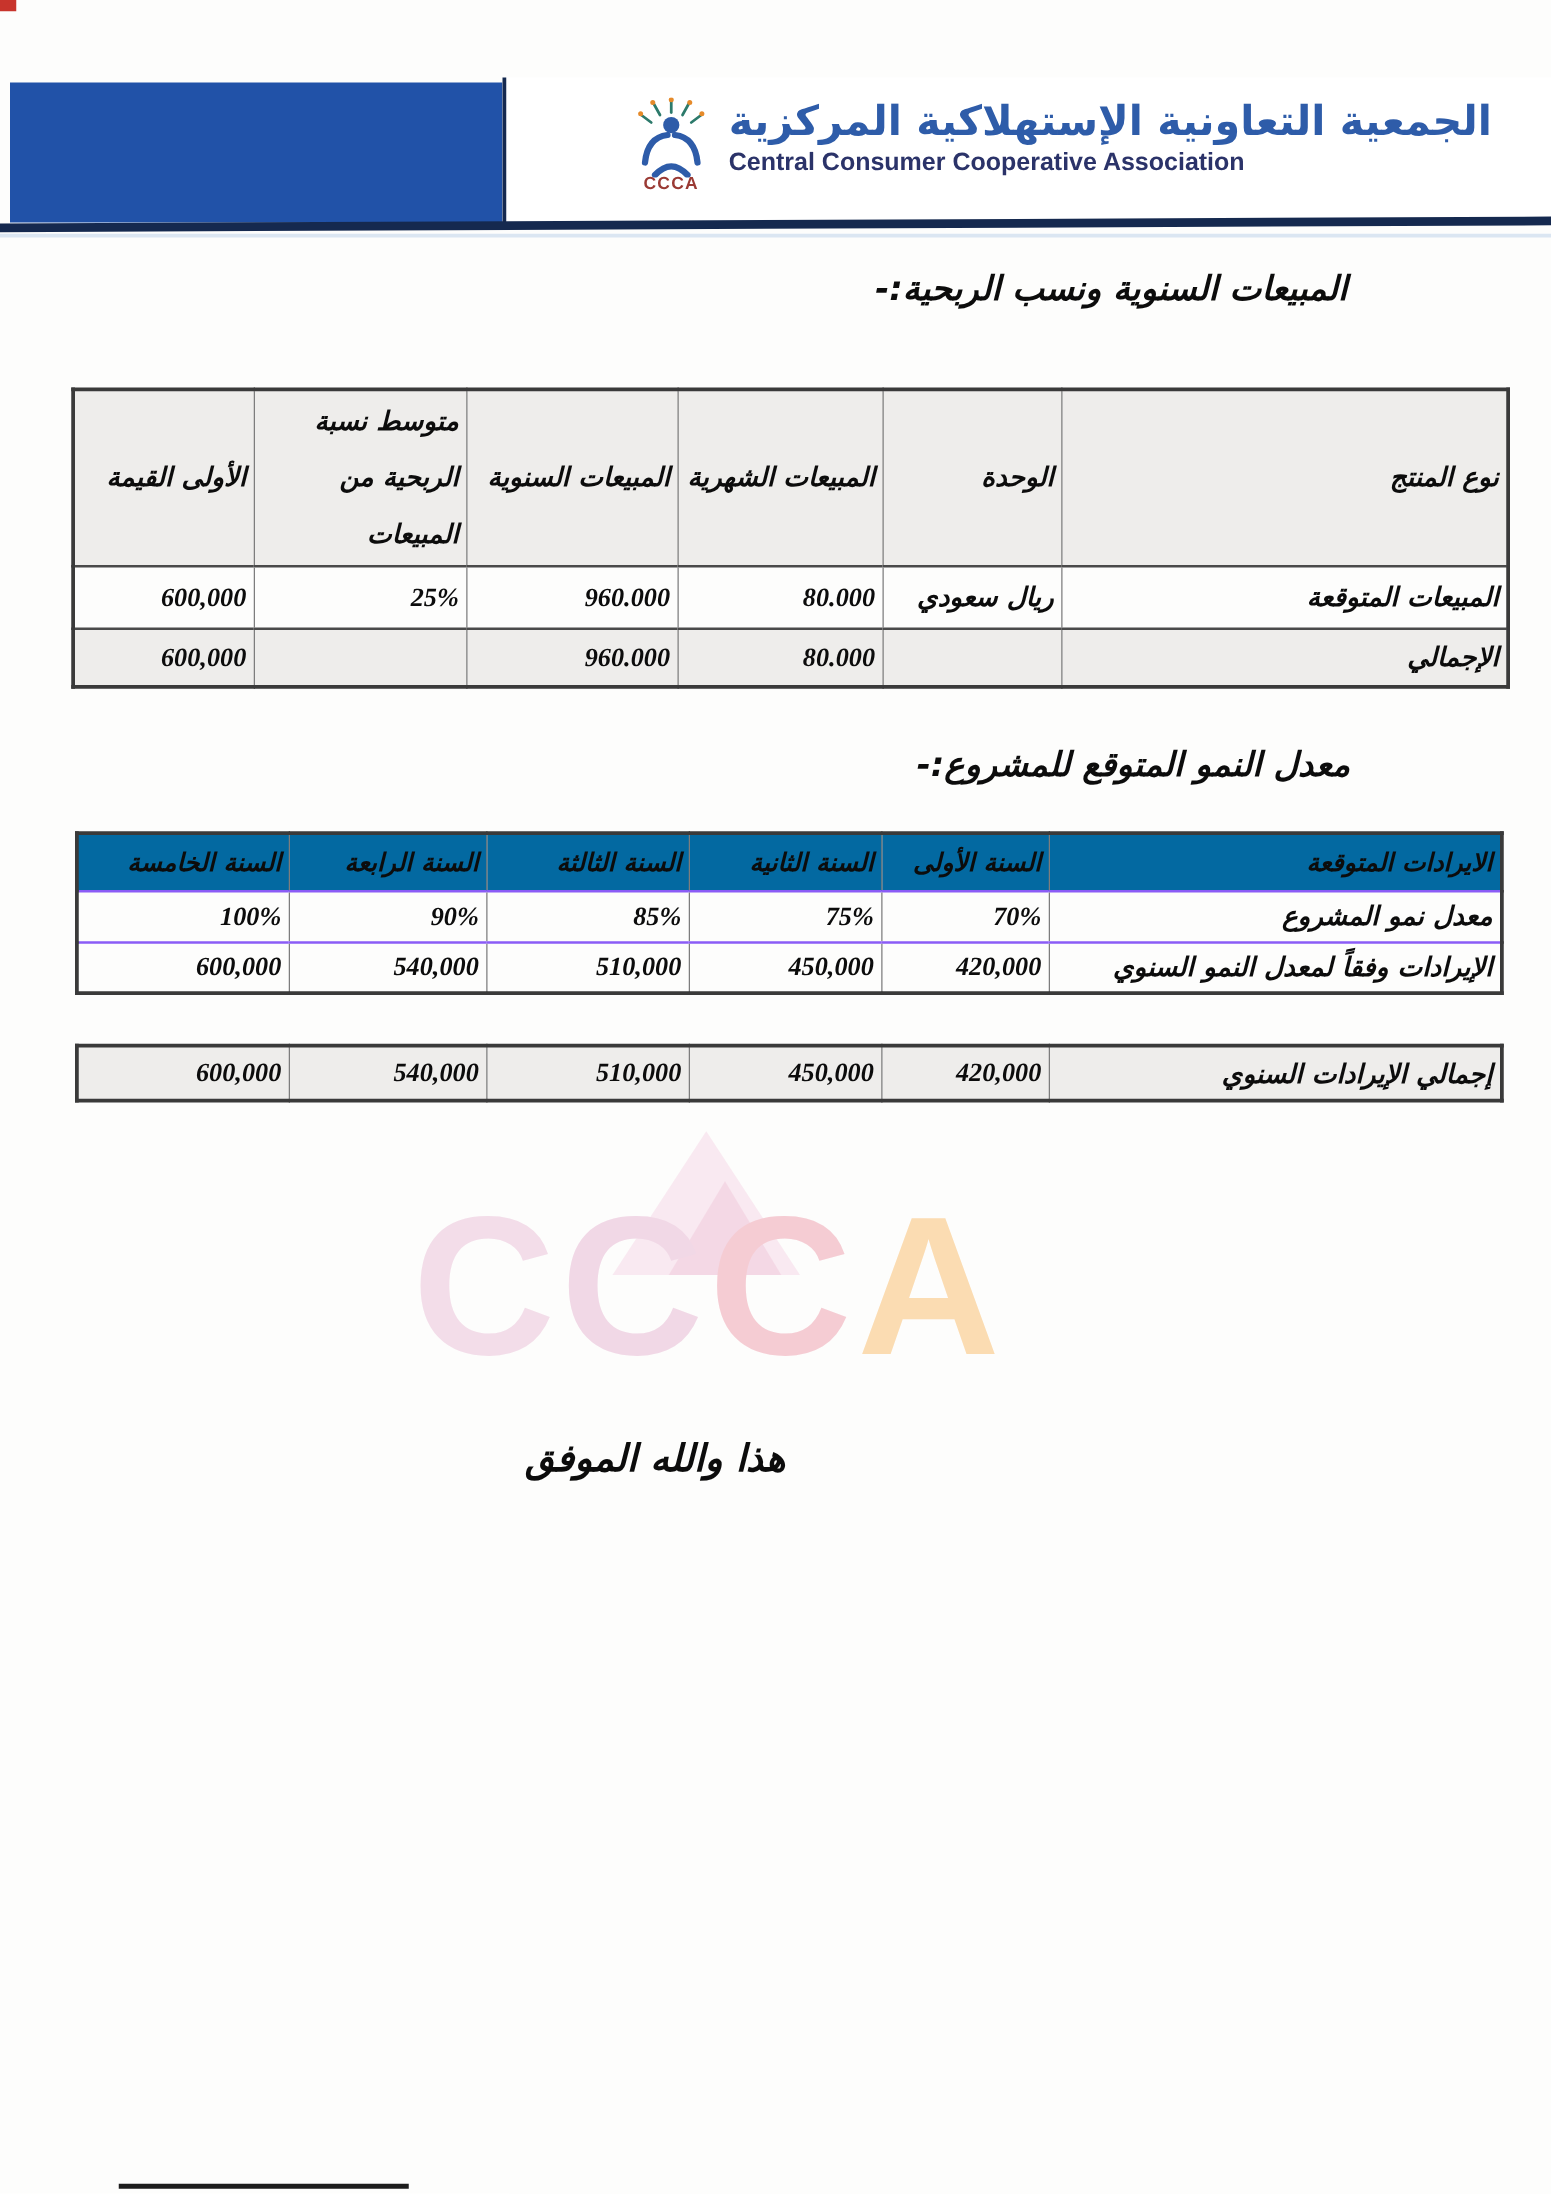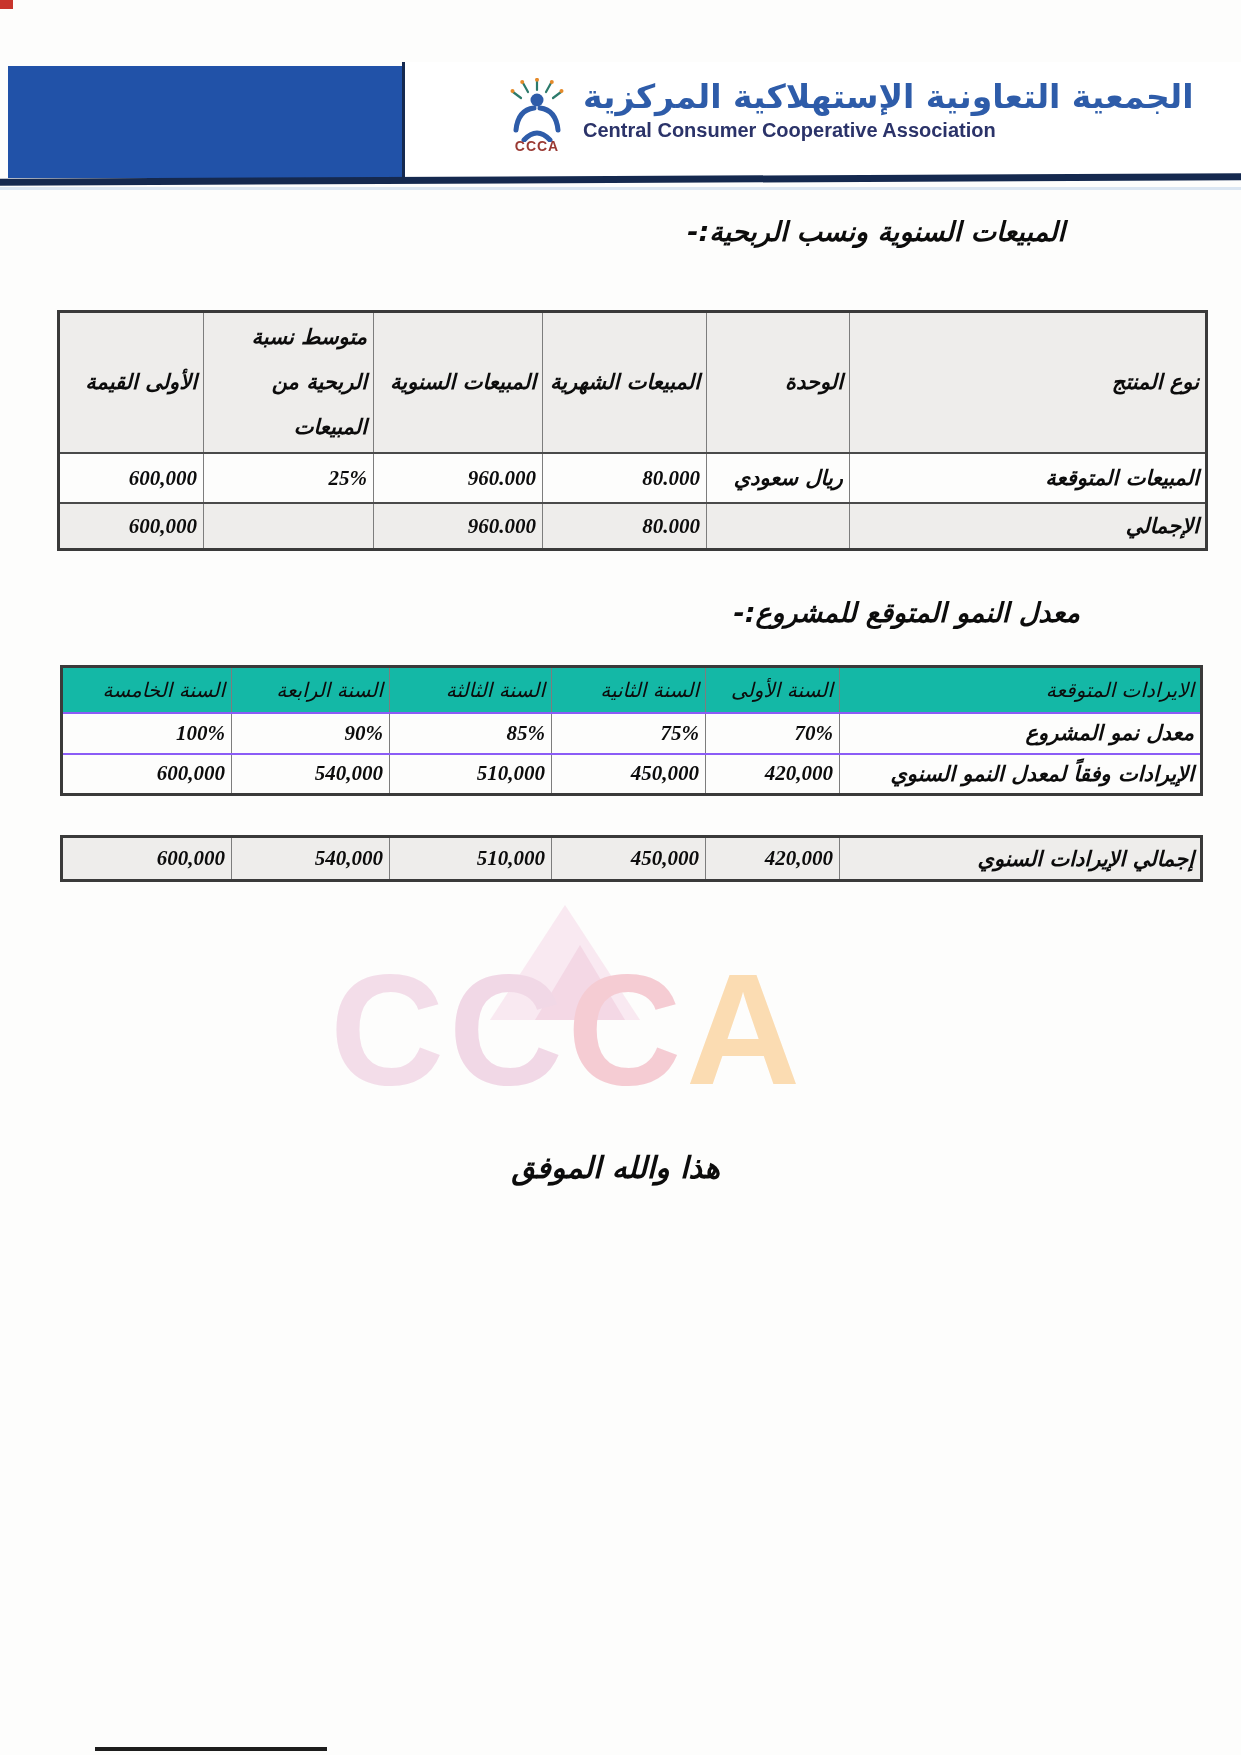--- a/index.html
+++ b/index.html
@@ -28,40 +28,40 @@
   .brand-text { display:flex; flex-direction:column;justify-content:center; }
   .brand-ar { font-size:33px; font-weight:bold; color:#2e5ca9; line-height:1.15; direction:rtl; }
   .brand-en { font-size:20px; font-weight:bold; color:#2b3369; font-family:"Liberation Sans",sans-serif; margin-top:3px; }
 
   
   .sec-title {
     position:absolute; direction:rtl; text-align:right;
     font-size:27px; font-weight:bold; color:#0c0c0c;
     font-style:italic;
   }
-  .title1 { right:176px; top:216px; }
+  .title1 { right:163px; top:216px; }
   .title2 { right:161px; top:597px; }
 
   
   table { border-collapse:collapse; direction:rtl; table-layout:fixed; }
   .doc-table { position:absolute; }
   .doc-table td, .doc-table th {
     border:1px solid #7d7d7d;
     text-align:right; vertical-align:middle;
     padding:2px 6px;
     color:#0c0c0c;
   }
   .doc-table { border:3px solid #3a3a3a; }
   .t1 { left:57px; top:310px; width:1148px; }
   .t1 .hrow th { height:128px; background:#eeedeb; font-size:21px; font-weight:bold; line-height:2.15; font-style:italic; }
   .t1 .r1 td { height:50px; border-top:2px solid #4a4a4a; }
   .t1 .r2 td { height:46px; background:#eeedeb; border-top:2px solid #4a4a4a; }
 
   .t2 { left:60px; top:665px; width:1140px; }
-  .t2 .hrow th { height:46px; background:#14b8a6; font-size:20px; font-weight:normal; font-style:italic; }
+  .t2 .hrow th { height:46px; background:#0369a1; font-size:20px; font-weight:bold; font-style:italic; }
   .t2 td { height:41px; border-top:2px solid #8b5cf6; }
 
   .t3 { left:60px; top:835px; width:1140px; }
   .t3 td { height:44px; background:#eeedeb; }
 
   .arcell { font-size:21px; font-weight:bold; font-style:italic; }
   .num {
     font-family:"Liberation Serif", serif;
     font-style:italic; font-weight:bold; font-size:21px;
     direction:ltr;
@@ -83,21 +83,21 @@
     position:absolute; left:0; top:140px; width:470px;
     display:flex; justify-content:space-between;
     font-family:"Liberation Sans",sans-serif;
     font-size:158px; font-weight:bold; line-height:1;
   }
   .wm-c1 { color:#f3dde9; } .wm-c2 { color:#f1d8e6; } .wm-c3 { color:#f5ccd3; } .wm-c4 { color:#fbdcb2; }
 
   
   .closing {
     position:absolute; left:420px; top:1150px; width:300px;
-    text-align:right; direction:rtl;
+    text-align:left; direction:rtl;
     font-size:30px; font-weight:bold; font-style:italic; color:#0c0c0c;
   }
 
   .bottom-artifact { position:absolute; left:95px; top:1747px; width:232px; height:4px; background:#1d1d1d; }
 </style>
 </head>
 <body>
 
 <div class="page">
 

